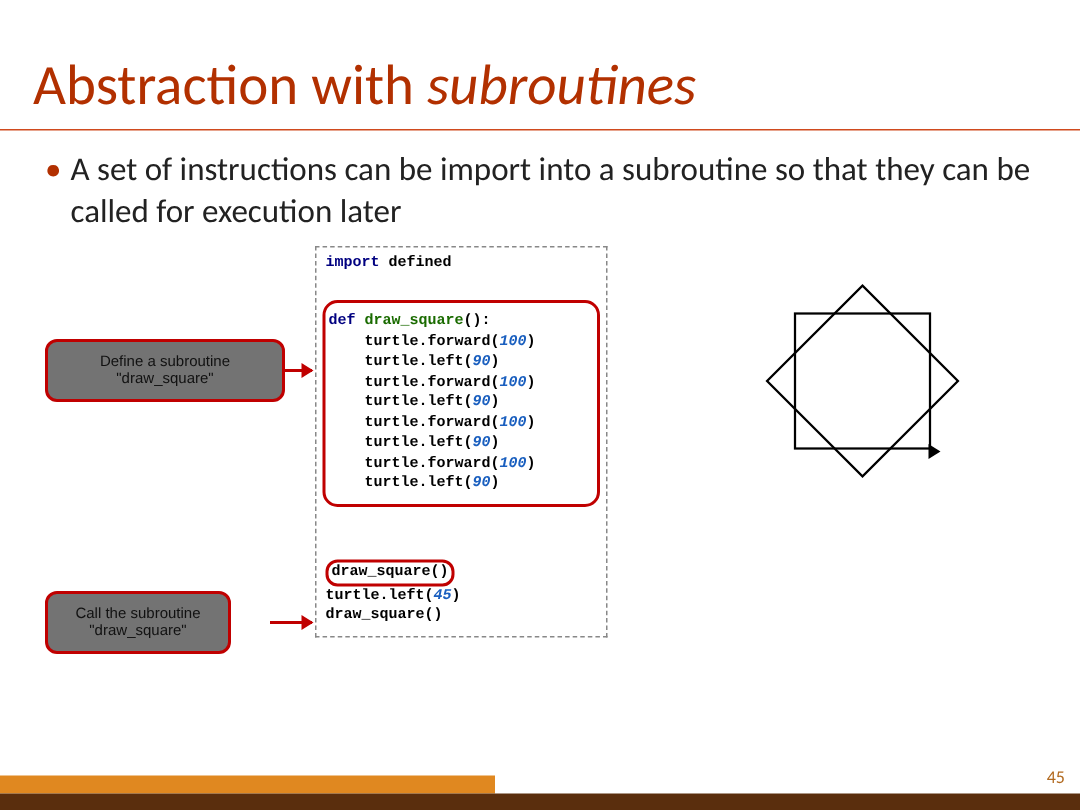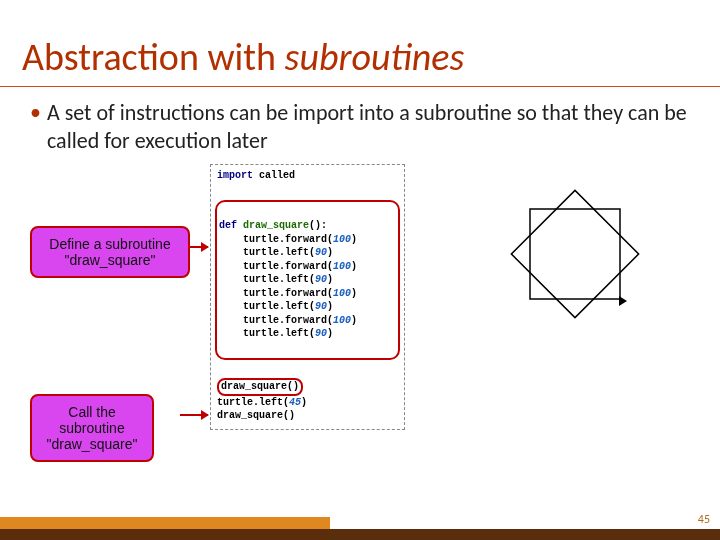--- a/index.html
+++ b/index.html
@@ -51,40 +51,40 @@
     line-height: 1.35;
     background: #fff;
   }
   .code-line { white-space: pre; }
   .kw { color: #000080; text-align: right; }
   .fn { color: #1a6b00; }
   .num { color: #1a5fbf; font-style: italic; }
   .def-block {
     border: 2px solid #c00000;
     border-radius: 10px;
-    padding: 17px 2px;
-    margin: 4px -2px 3px -2px;
+    padding: 6px 2px;
+    margin: 4px -2px 20px -2px;
   }
   .call-line1 {
     border: 2px solid #c00000;
     border-radius: 8px;
     padding: 0 2px;
     display: inline-block;
     margin-top: 2px;
   }
   .callout {
     position: absolute;
     border: 2px solid #c00000;
     border-radius: 8px;
     padding: 8px 10px;
     font-family: Arial, sans-serif;
-    font-size: 14px;
+    font-size: 10px;
     text-align: center;
     color: #111;
-    background: #d946ef;
+    background: #737373;
   }
   .callout1 { left: 30px; top: 62px; width: 160px; }
   .callout2 { left: 30px; top: 230px; width: 124px; }
   .arrow {
     position: absolute;
     height: 2px;
     background: #c00000;
   }
   .arrow::after {
     content: "";
@@ -153,21 +153,21 @@
   </div>
   <div class="arrow arrow1"></div>
 
   <div class="callout callout2">
     <div>Call the subroutine</div>
     <div>"draw_square"</div>
   </div>
   <div class="arrow arrow2"></div>
 
   <div class="code-box">
-    <div class="code-line"><span class="kw">import</span><span> called</span></div>
+    <div class="code-line"><span class="kw">import</span><span> defined</span></div>
     <div class="code-line">&nbsp;</div>
     <div class="def-block">
       <div class="code-line"><span class="kw">def</span><span class="fn"> draw_square</span><span>():</span></div>
       <div id="body-lines">
           <div class="code-line"><span>    turtle.forward(</span><span class="num">100</span><span>)</span></div>
           <div class="code-line"><span>    turtle.left(</span><span class="num">90</span><span>)</span></div>
           <div class="code-line"><span>    turtle.forward(</span><span class="num">100</span><span>)</span></div>
           <div class="code-line"><span>    turtle.left(</span><span class="num">90</span><span>)</span></div>
           <div class="code-line"><span>    turtle.forward(</span><span class="num">100</span><span>)</span></div>
           <div class="code-line"><span>    turtle.left(</span><span class="num">90</span><span>)</span></div>

